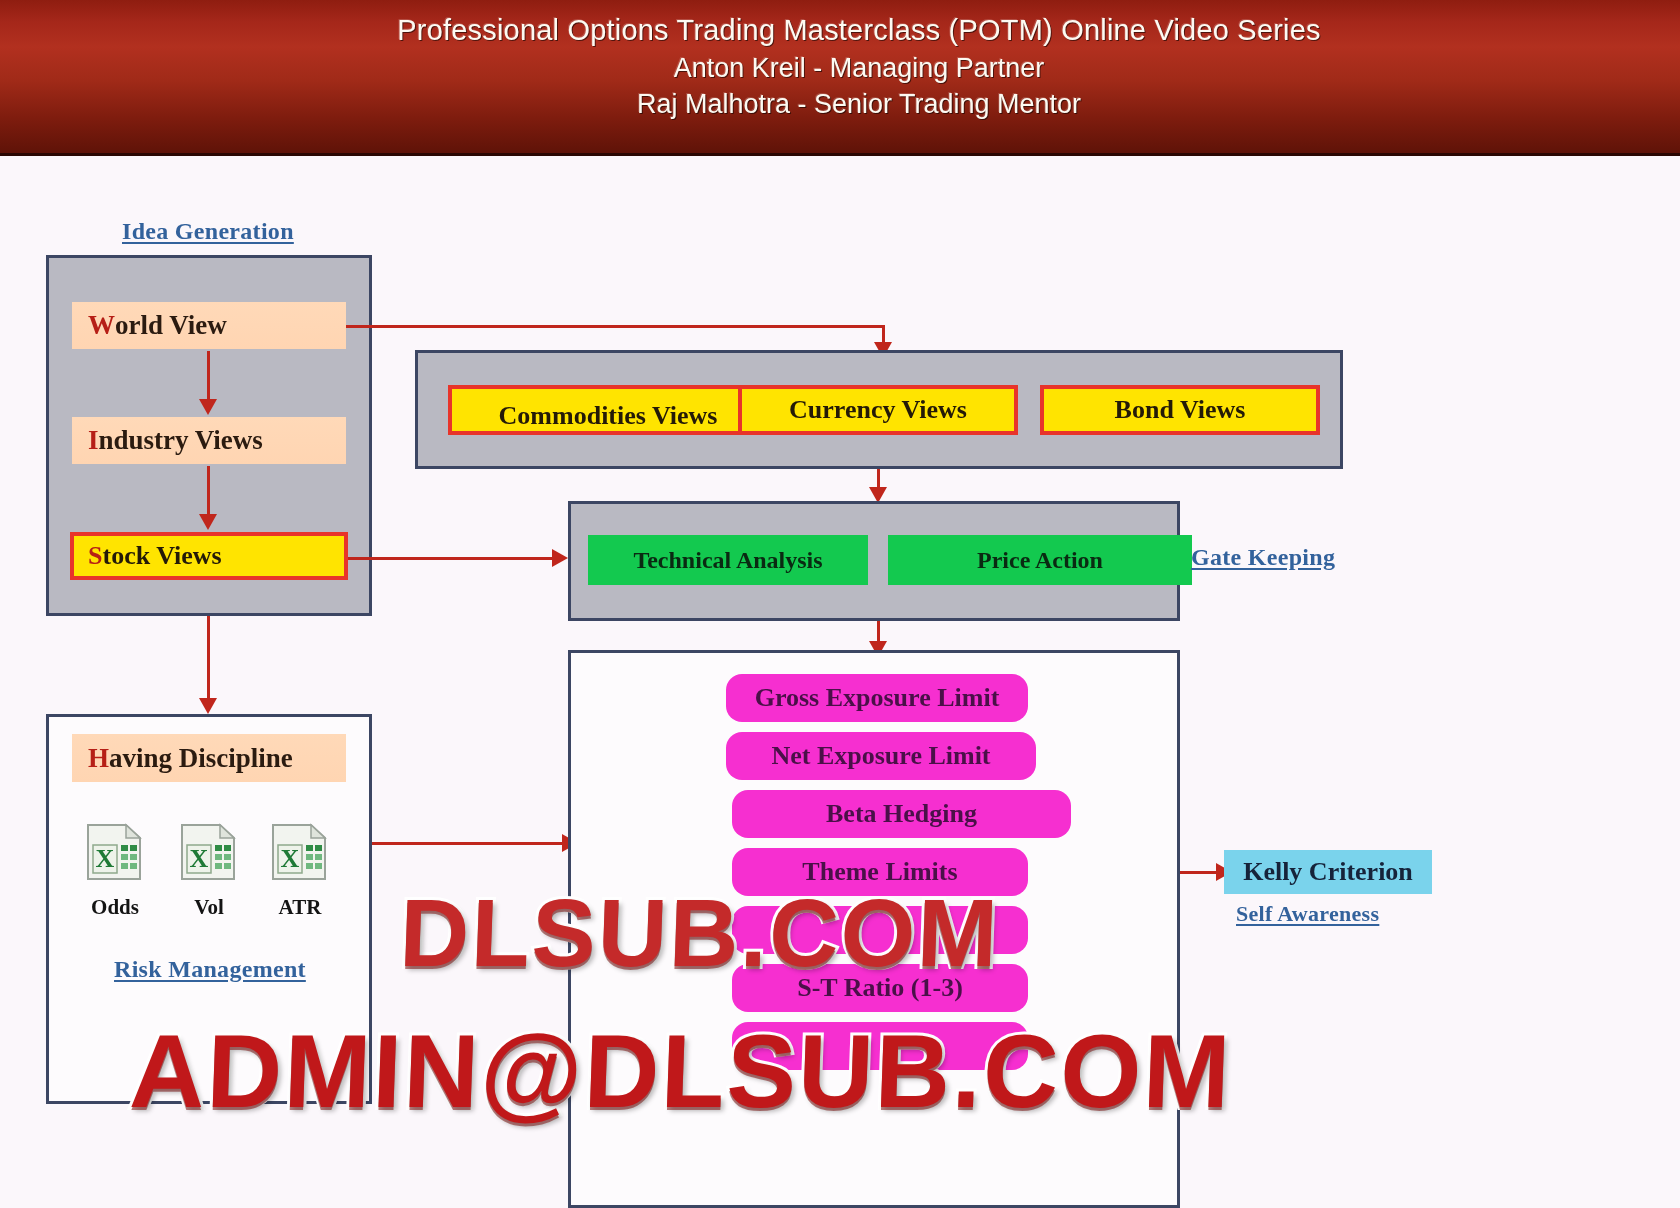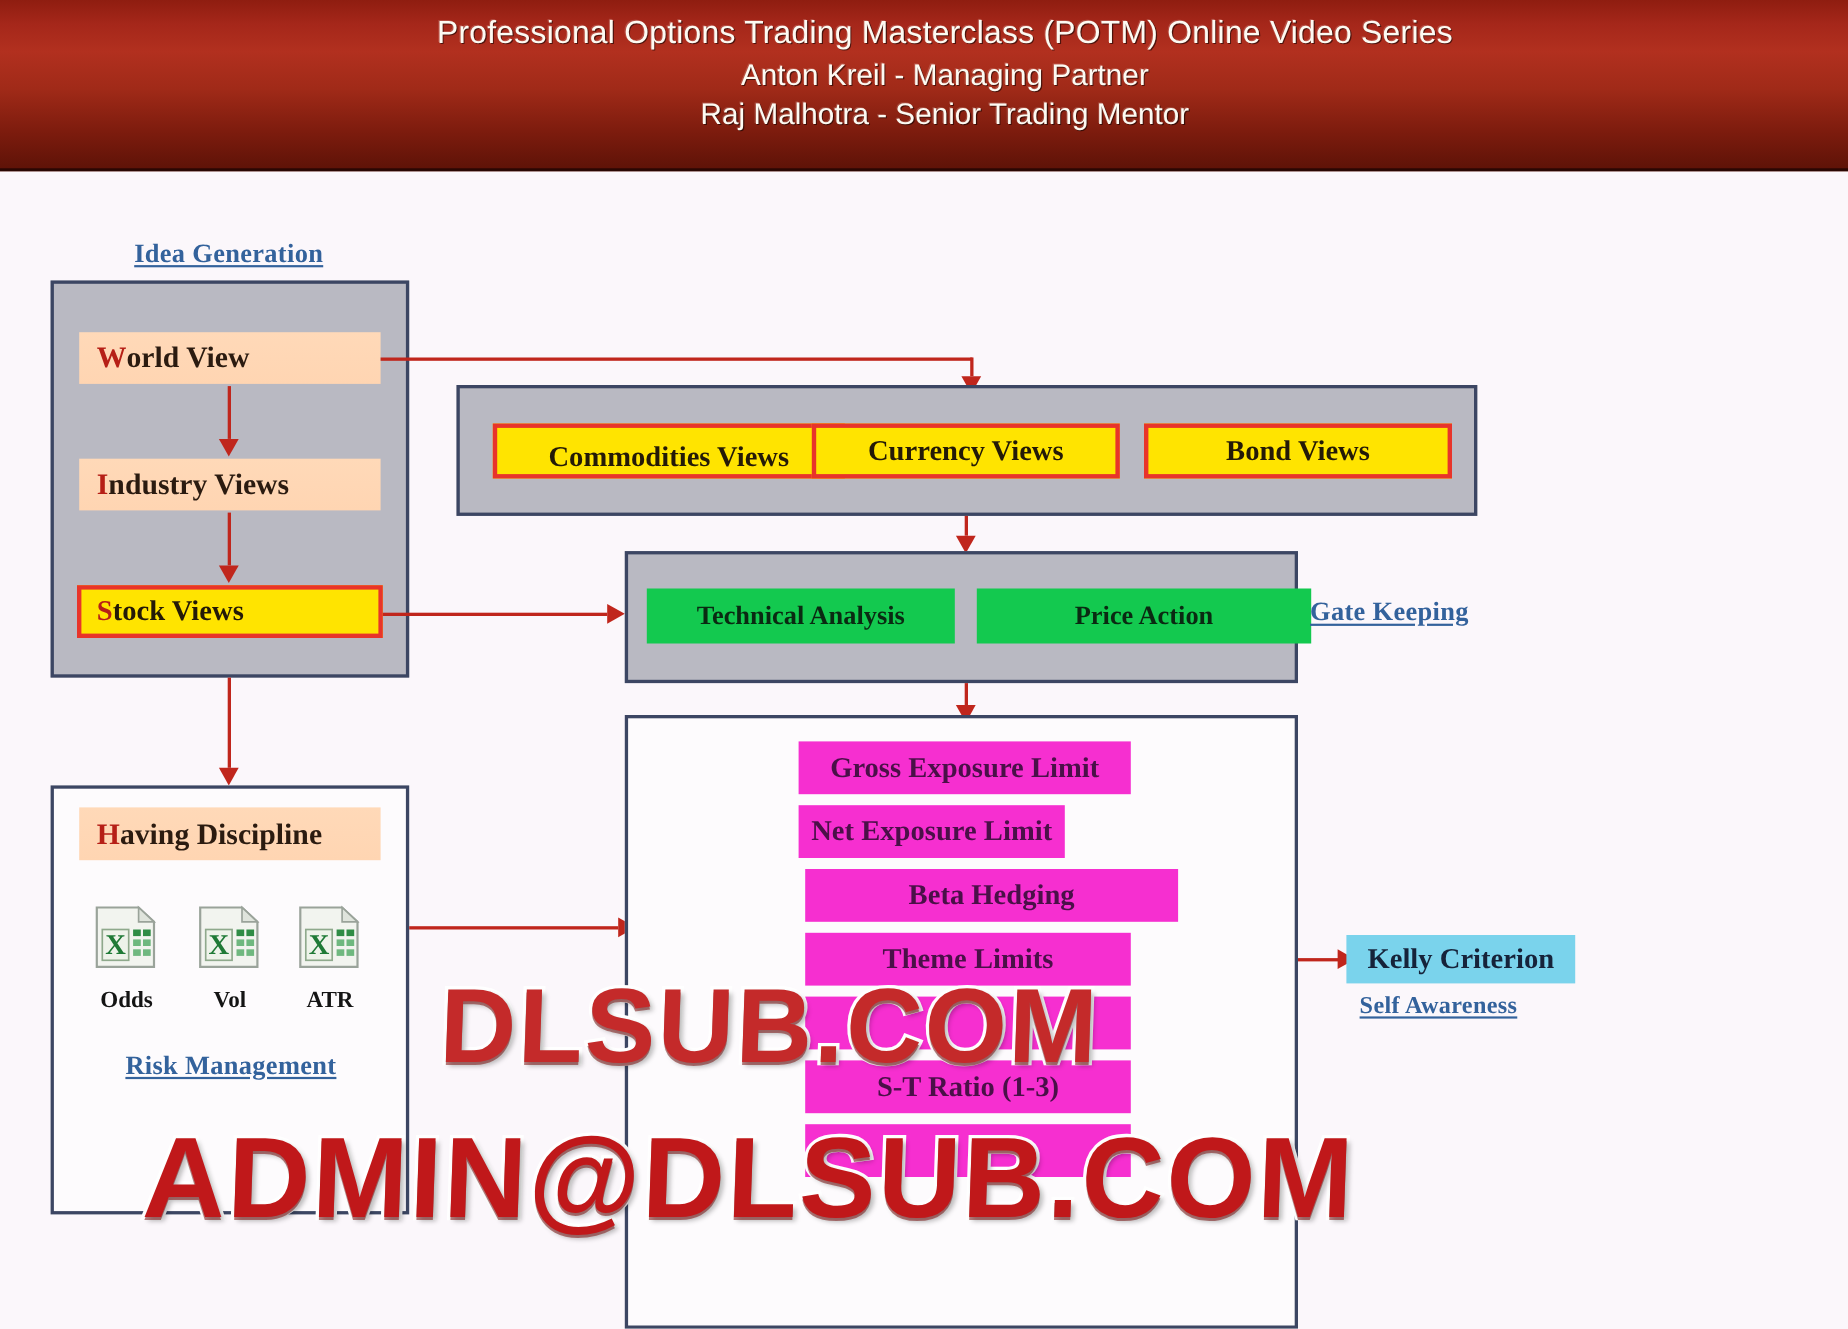--- a/index.html
+++ b/index.html
@@ -101,20 +101,21 @@
 
   
   .box-magenta{
     position:absolute;
     background:#f52fd6;
     background:#f62fd0;
     box-sizing:border-box;
     display:flex;align-items:center;justify-content:center;
     font-weight:bold;font-size:26px;color:#4a1048;
     font-family:"Liberation Serif", serif;
+    border-radius:16px;
   }
 
   
   .box-cyan{
     position:absolute;
     background:#7ad3ec;
     box-sizing:border-box;
     display:flex;align-items:center;justify-content:center;
     font-weight:bold;font-size:26px;color:#16233a;
     font-family:"Liberation Serif", serif;
@@ -287,21 +288,21 @@
   <div class="sec-label" style="left:114px;top:800px;">Risk Management</div>
 
   <div class="ln-h" style="left:372px;top:686px;width:190px;"></div>
   <div class="arrow-r" style="left:562px;top:678px;"></div>
 
   <div class="panel-white" style="left:568px;top:494px;width:612px;height:558px;"></div>
 
   <div class="box-magenta" style="left:726px;top:518px;width:302px;height:48px;">
     <span>Gross Exposure Limit</span>
   </div>
-  <div class="box-magenta" style="left:726px;top:576px;width:242px;height:48px;">
+  <div class="box-magenta" style="left:726px;top:576px;width:310px;height:48px;">
     <span>Net Exposure Limit</span>
   </div>
   <div class="box-magenta" style="left:732px;top:634px;width:339px;height:48px;">
     <span>Beta Hedging</span>
   </div>
   <div class="box-magenta" style="left:732px;top:692px;width:296px;height:48px;">
     <span>Theme Limits</span>
   </div>
   <div class="box-magenta" style="left:732px;top:750px;width:296px;height:48px;"></div>
   <div class="box-magenta" style="left:732px;top:808px;width:296px;height:48px;">

